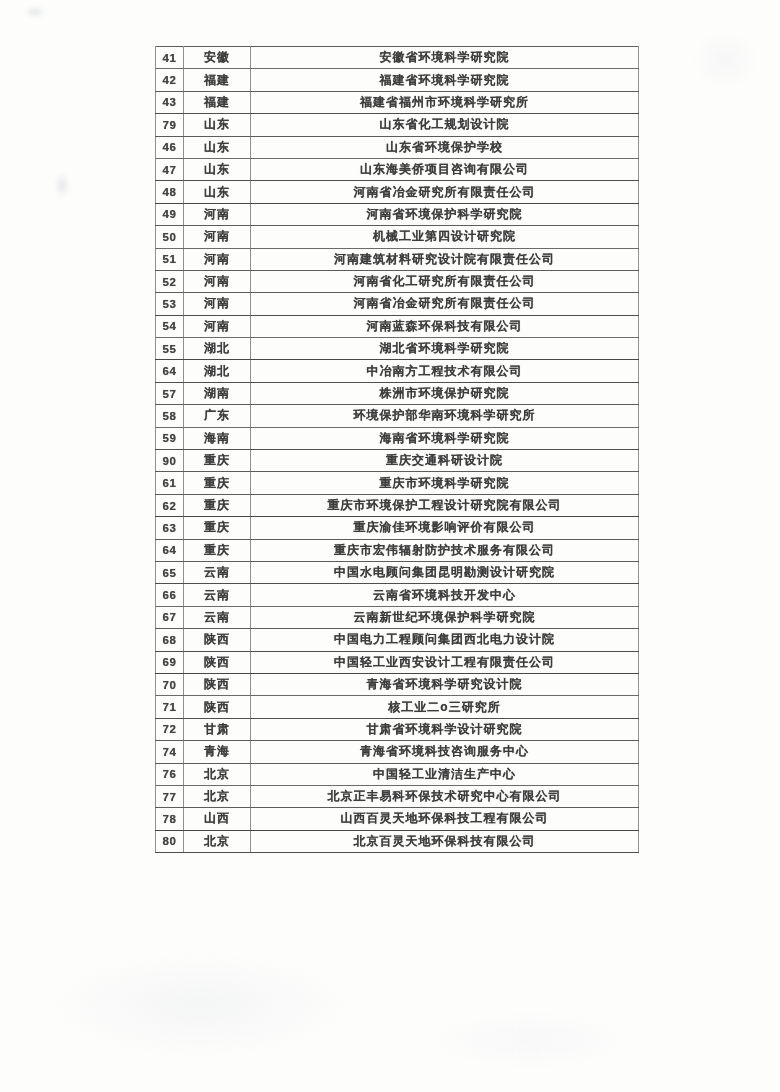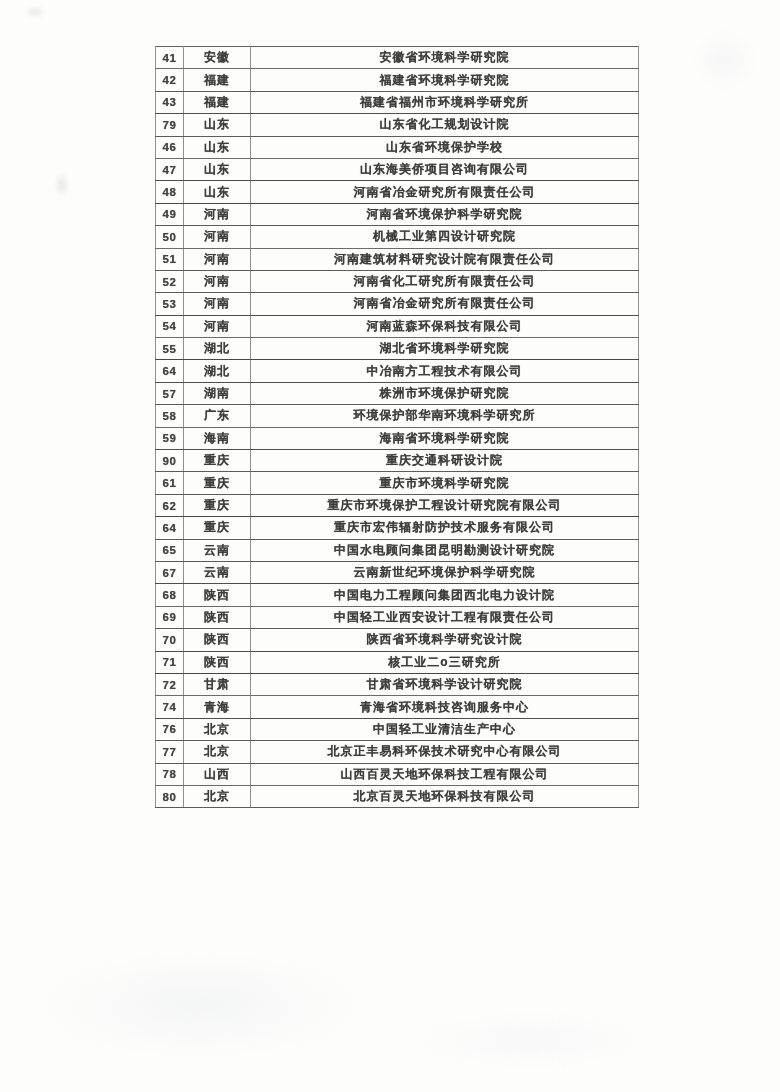--- a/index.html
+++ b/index.html
@@ -188,48 +188,58 @@
           <td data-name="row-number-cell">61</td>
           <td data-name="province-cell">重庆</td>
           <td data-name="org-name-cell">重庆市环境科学研究院</td>
         </tr>
         <tr data-name="table-row">
           <td data-name="row-number-cell">62</td>
           <td data-name="province-cell">重庆</td>
           <td data-name="org-name-cell">重庆市环境保护工程设计研究院有限公司</td>
         </tr>
         <tr data-name="table-row">
+          <td data-name="row-number-cell">63</td>
+          <td data-name="province-cell">重庆</td>
+          <td data-name="org-name-cell">重庆渝佳环境影响评价有限公司</td>
+        </tr>
+        <tr data-name="table-row">
           <td data-name="row-number-cell">64</td>
           <td data-name="province-cell">重庆</td>
           <td data-name="org-name-cell">重庆市宏伟辐射防护技术服务有限公司</td>
         </tr>
         <tr data-name="table-row">
           <td data-name="row-number-cell">65</td>
           <td data-name="province-cell">云南</td>
           <td data-name="org-name-cell">中国水电顾问集团昆明勘测设计研究院</td>
         </tr>
         <tr data-name="table-row">
+          <td data-name="row-number-cell">66</td>
+          <td data-name="province-cell">云南</td>
+          <td data-name="org-name-cell">云南省环境科技开发中心</td>
+        </tr>
+        <tr data-name="table-row">
           <td data-name="row-number-cell">67</td>
           <td data-name="province-cell">云南</td>
           <td data-name="org-name-cell">云南新世纪环境保护科学研究院</td>
         </tr>
         <tr data-name="table-row">
           <td data-name="row-number-cell">68</td>
           <td data-name="province-cell">陕西</td>
           <td data-name="org-name-cell">中国电力工程顾问集团西北电力设计院</td>
         </tr>
         <tr data-name="table-row">
           <td data-name="row-number-cell">69</td>
           <td data-name="province-cell">陕西</td>
           <td data-name="org-name-cell">中国轻工业西安设计工程有限责任公司</td>
         </tr>
         <tr data-name="table-row">
           <td data-name="row-number-cell">70</td>
           <td data-name="province-cell">陕西</td>
-          <td data-name="org-name-cell">陕西省环境科学研究设计院</td>
+          <td data-name="org-name-cell">青海省环境科学研究设计院</td>
         </tr>
         <tr data-name="table-row">
           <td data-name="row-number-cell">71</td>
           <td data-name="province-cell">陕西</td>
           <td data-name="org-name-cell">核工业二o三研究所</td>
         </tr>
         <tr data-name="table-row">
           <td data-name="row-number-cell">72</td>
           <td data-name="province-cell">甘肃</td>
           <td data-name="org-name-cell">甘肃省环境科学设计研究院</td>

